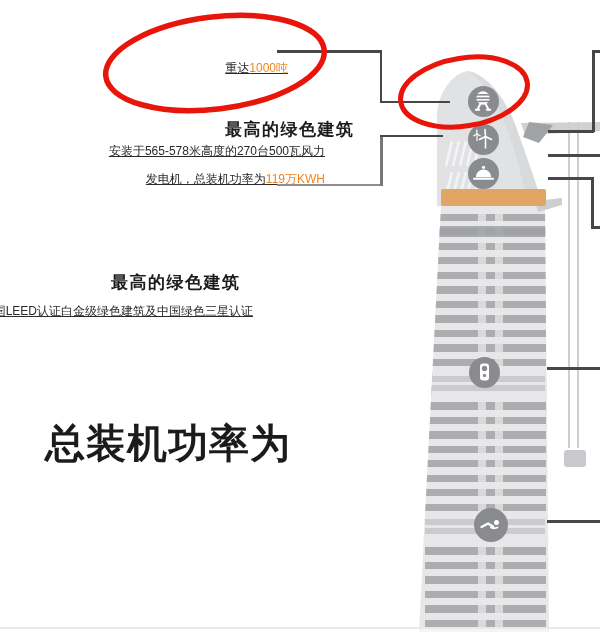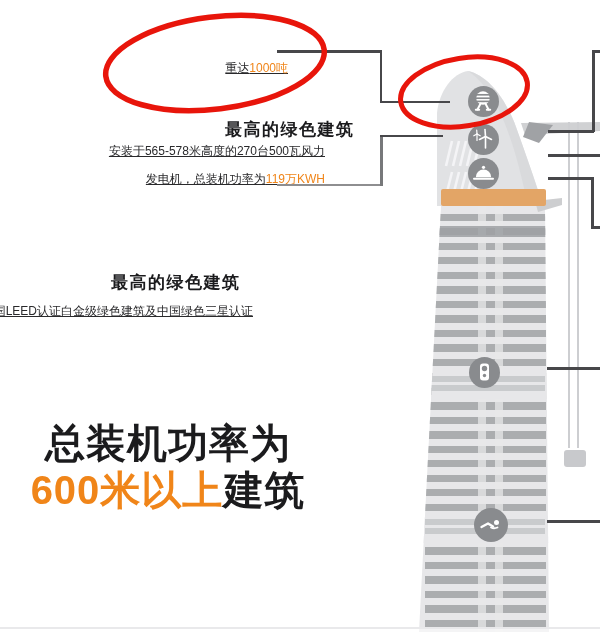--- a/index.html
+++ b/index.html
@@ -38,23 +38,20 @@
   <div class="abs callout-desc" style="right:275px;top:143px;">安装于565-578米高度的270台500瓦风力</div>
   <div class="abs callout-desc" style="right:275px;top:171px;margin-left:8px;">
     <span>发电机，总装机功率为</span><span class="orange">119万KWH</span>
   </div>
 
   <div class="abs callout-title" style="left:111px;top:271px;">最高的绿色建筑</div>
   <div class="abs callout-desc" style="right:347px;top:303px;">获美国LEED认证白金级绿色建筑及中国绿色三星认证</div>
 
   <div class="abs headline" style="left:18px;top:420px;width:300px;">
     <div>总装机功率为</div>
-    <div>
-      <span class="orange">600米以上</span><span>建筑</span>
-    </div>
   </div>
 
   <div class="abs" id="floors" style="z-index:1;">
     <div id="floor-stripes"></div>
     <div class="core-strip" style="left:59px;"></div>
     <div class="core-strip" style="left:76px;"></div>
     <div class="abs" style="left:8px;right:2px;top:20px;height:11px;background:#9ea0a3;opacity:.85;"></div>
     <div class="setback" style="top:167px;height:26px;">
       <div class="bar"></div>
       <div class="bar"></div>

